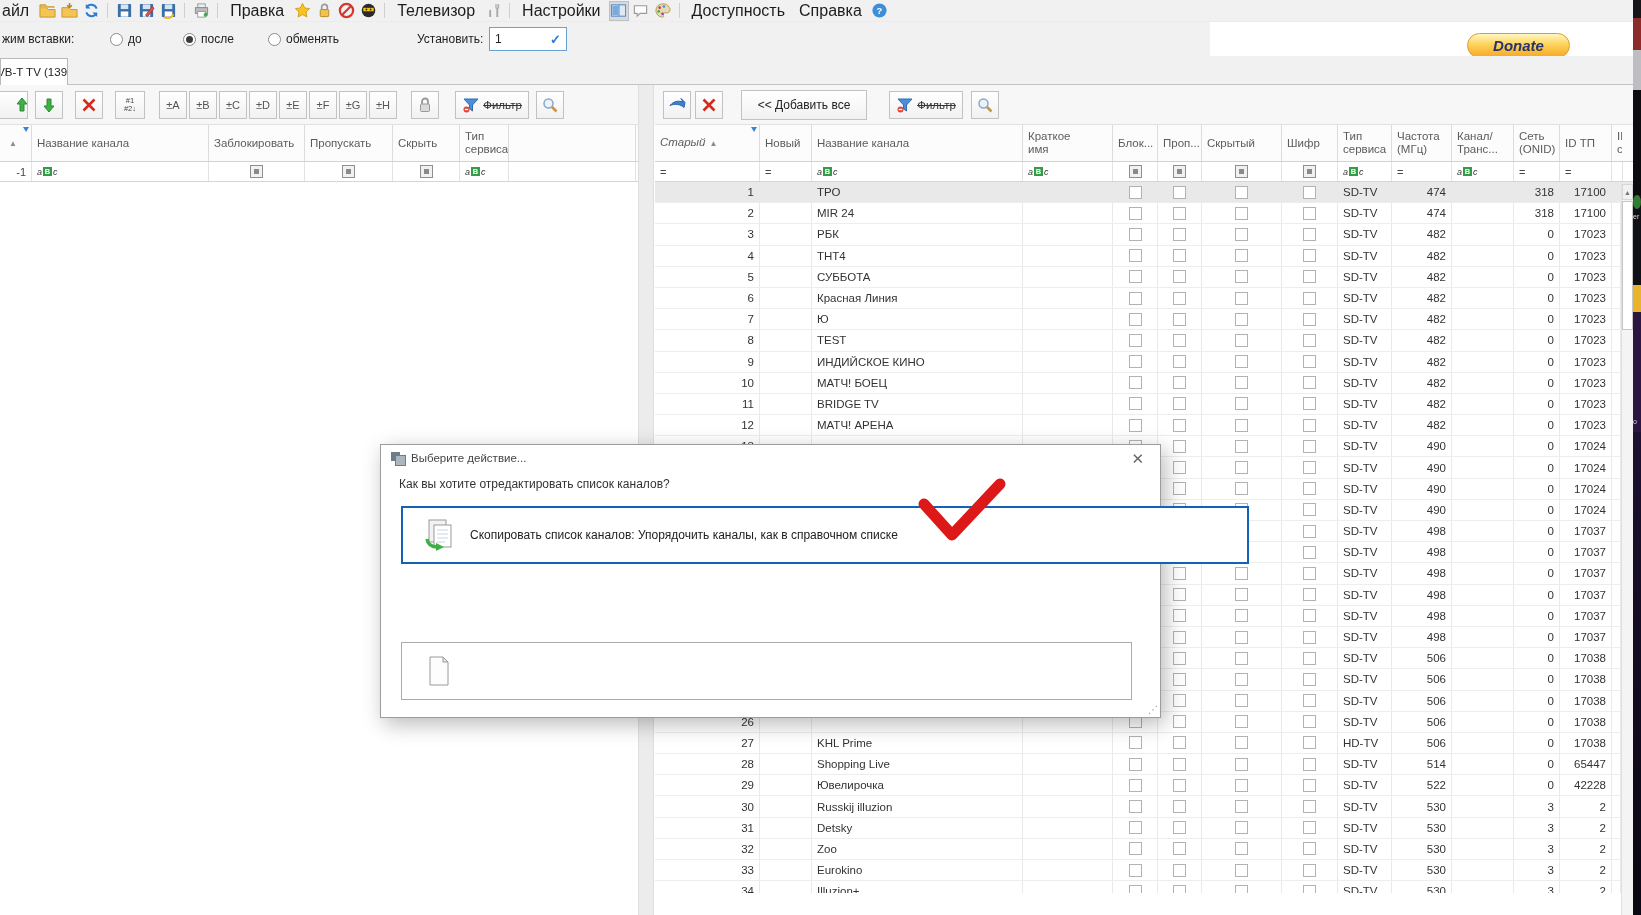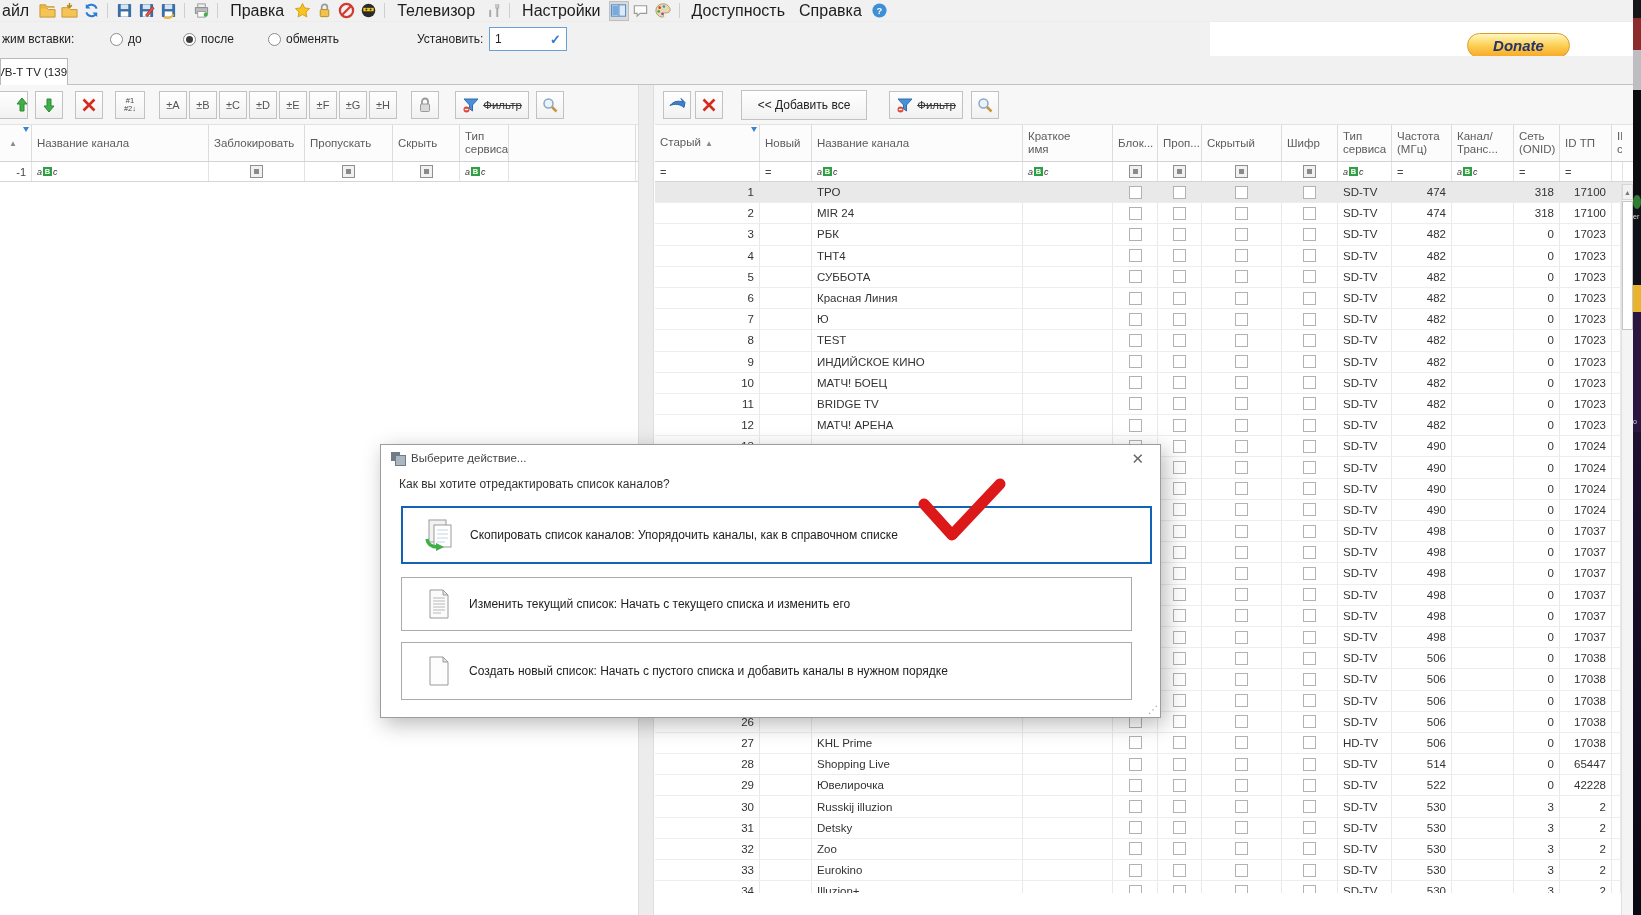--- a/index.html
+++ b/index.html
@@ -404,21 +404,21 @@
           <span>Фильтр</span>
         </span>
       <span class="tbtn" style="margin-left:8px">
           <svg viewBox="0 0 18 18" fill="none">
             <circle cx="7.5" cy="7.5" r="4.5" fill="#eaf2fa" stroke="#8aa8c8" stroke-width="1.5"></circle>
             <line x1="11" y1="11" x2="15.5" y2="15.5" stroke="#c89440" stroke-width="2.5"></line>
           </svg>
         </span>
     </div>
     <div class="ghead" id="rhead" style="margin-left:1px">
-        <div class="hc" style="width: 105px;">
+        <div class="hc" style="width: 105px; font-style: italic;">
           <span>Старый<span class="sorta">▲</span></span>
           <span class="fmini"></span>
         </div>
         <div class="hc" style="width: 52px;">
           <span>Новый</span>
         </div>
         <div class="hc" style="width: 211px;">
           <span>Название канала</span>
         </div>
         <div class="hc" style="width: 90px;">
@@ -1349,43 +1349,34 @@
 </div>
 
 <div class="dialog">
   <div class="dlg-title">
       <span class="winico"></span>
       <span>Выберите действие...</span>
     </div>
   <span class="dlg-close">✕</span>
   <div class="dlg-prompt">Как вы хотите отредактировать список каналов?</div>
 
-  <div class="dopt selected" style="top:61px;width:751px;height:58px">
+  <div class="dopt selected" style="top:61px;width:848px;height:58px">
     <svg viewBox="0 0 30 32">
         <rect x="4" y="1" width="17" height="22" fill="#f2f2f2" stroke="#9a9a9a"></rect>
         <rect x="9" y="6" width="17" height="22" fill="#fff" stroke="#9a9a9a"></rect>
         <path d="M12 11h11M12 15h11M12 19h11M12 23h8" stroke="#c8d4e2"></path>
         <path d="M2 20q1 8 11 8" stroke="#3faf46" stroke-width="3.4" fill="none"></path>
         <path d="M11 24l8 4-8 4z" fill="#3faf46"></path>
       </svg>
     <span>Скопировать список каналов: Упорядочить каналы, как в справочном списке</span>
   </div>
-  <div class="dopt" style="top:132px;width:731px;height:54px">
-    <svg viewBox="0 0 30 32">
-        <path d="M6 2h13l5 5v23H6z" fill="#fbfbfb" stroke="#9a9a9a"></path>
-        <path d="M19 2l5 5h-5z" fill="#e4e4e4" stroke="#9a9a9a"></path>
-        <path d="M9 10h12M9 13h12M9 16h12M9 19h12M9 22h12M9 25h8" stroke="#b9b9b9"></path>
-      </svg>
-    <span>Изменить текущий список: Начать с текущего списка и изменить его</span>
-  </div>
   <div class="dopt" style="top:197px;width:731px;height:58px">
     <svg viewBox="0 0 30 32">
         <path d="M6 2h13l5 5v23H6z" fill="#fdfdfd" stroke="#9a9a9a"></path>
         <path d="M19 2l5 5h-5z" fill="#e8e8e8" stroke="#9a9a9a"></path>
       </svg>
-    <span>Создать новый список: Начать с пустого списка и добавить каналы в нужном порядке</span>
   </div>
   <span class="grip">⋰</span>
 </div>
 
 <svg class="anno" width="120" height="80" viewBox="0 0 120 80">
   <polyline points="31,36 59,67 107,16" fill="none" stroke="#dc1818" stroke-width="11" stroke-linecap="round" stroke-linejoin="round"></polyline>
 </svg>
 
 </body></html>

